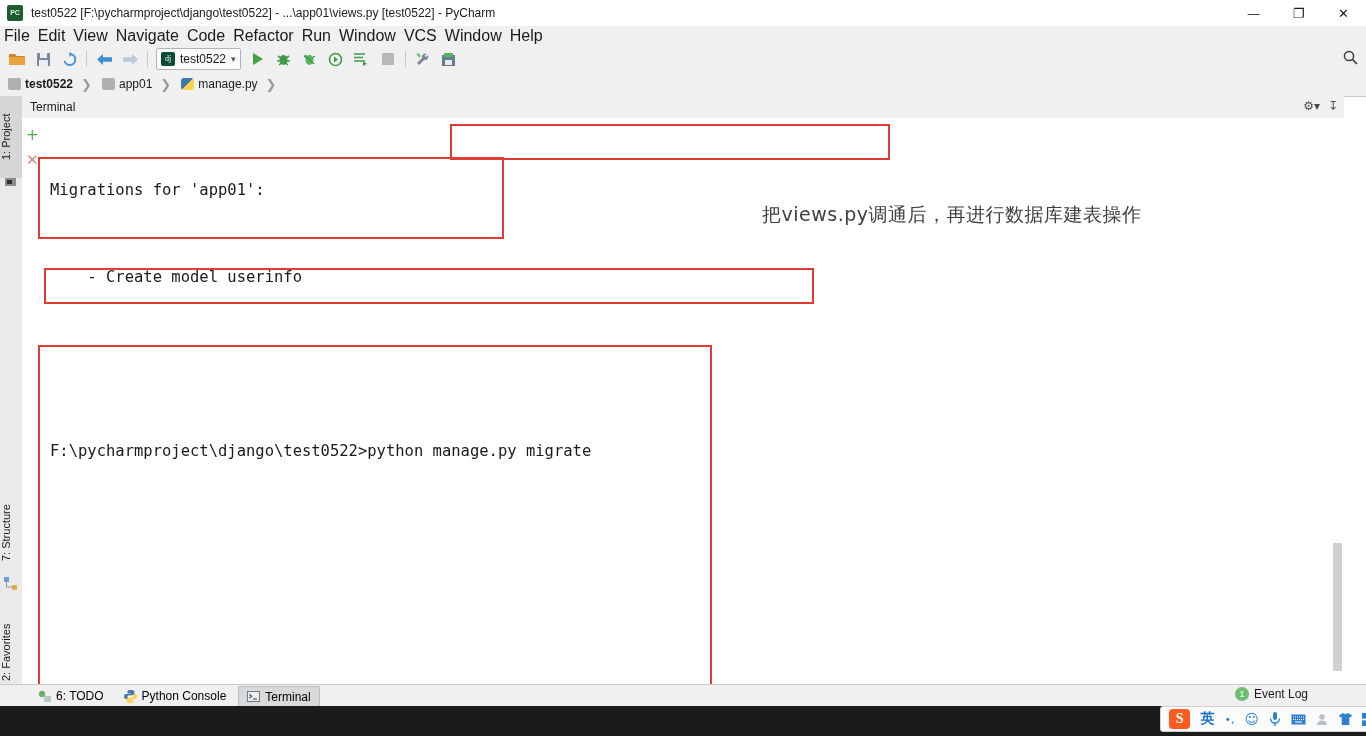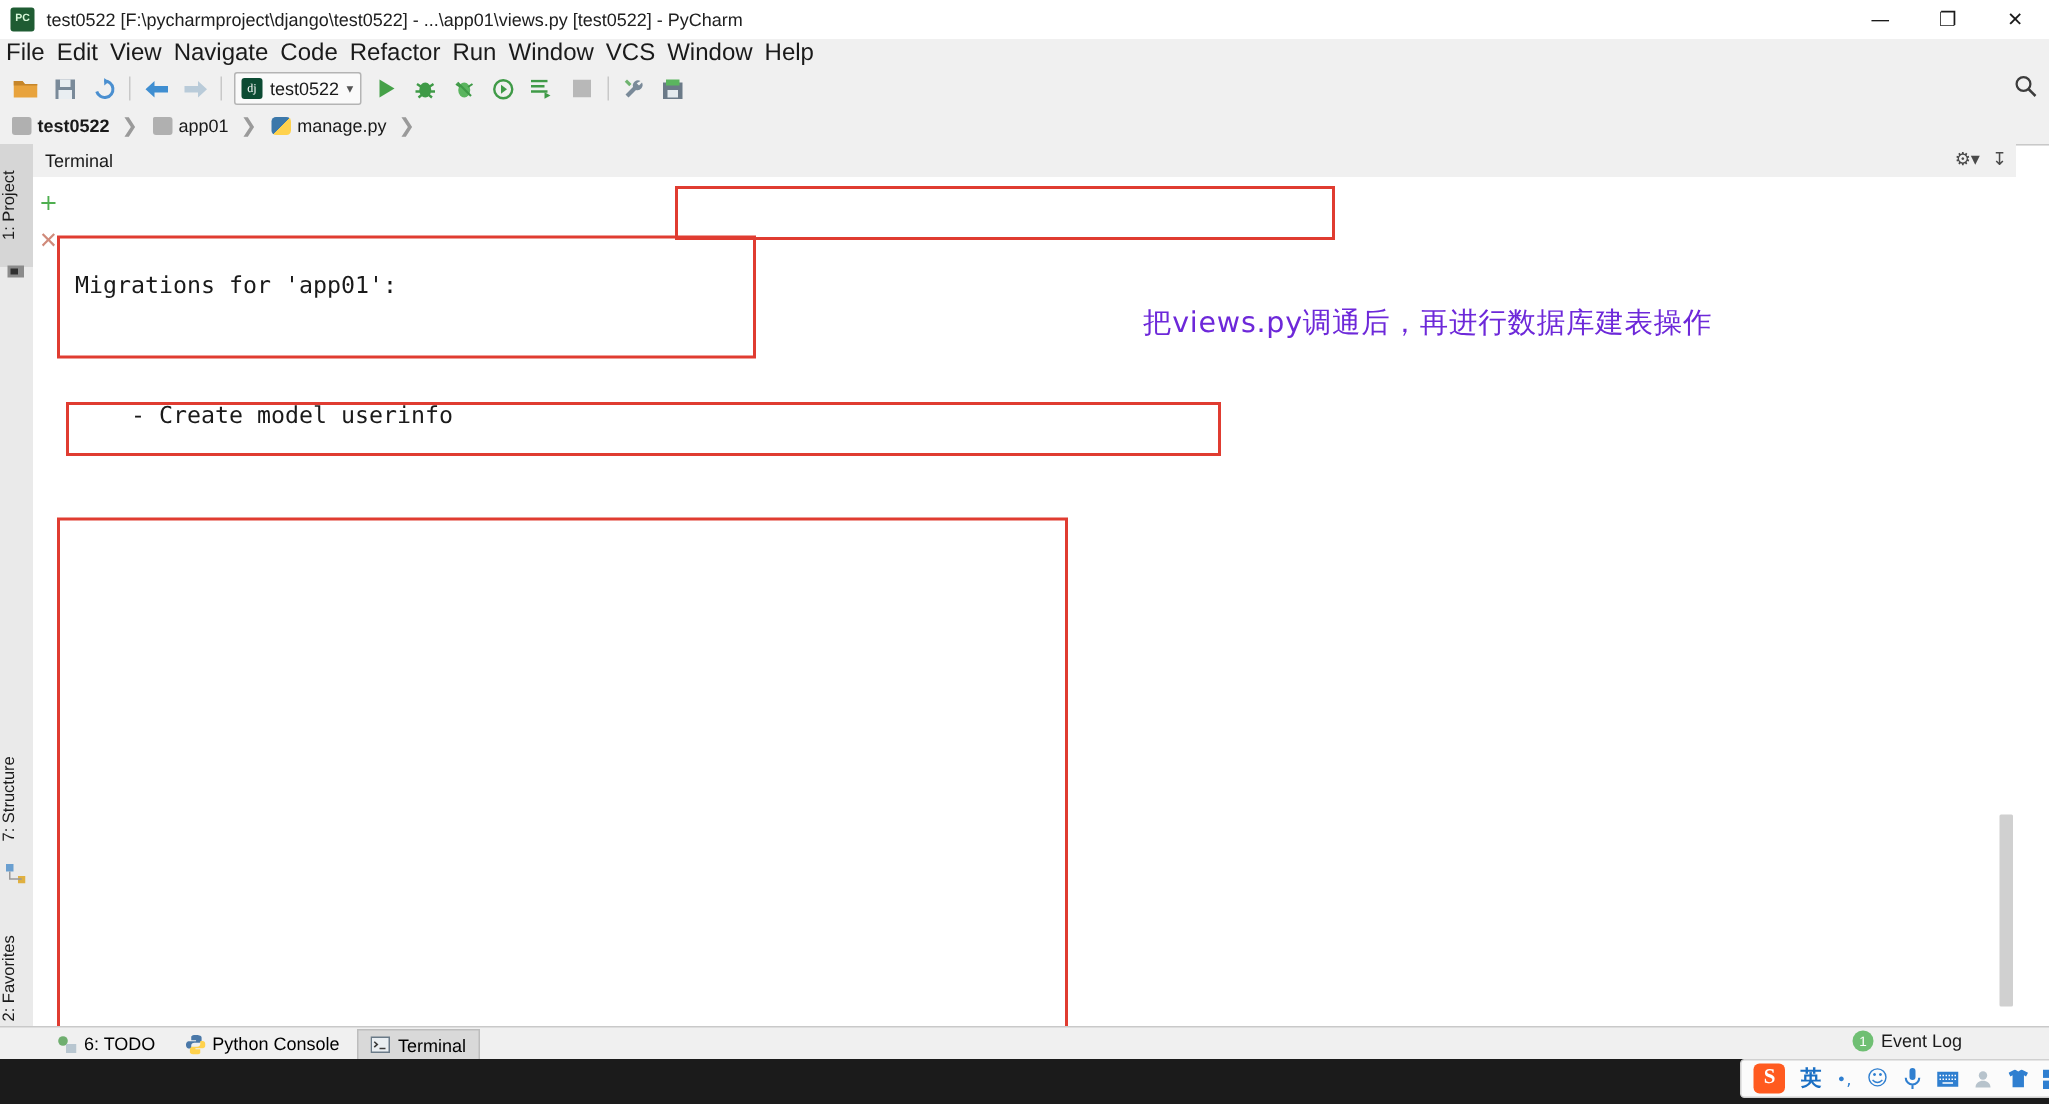--- a/index.html
+++ b/index.html
@@ -165,21 +165,21 @@
     font-family: "DejaVu Sans Mono", monospace;
     font-size: 15.5px; line-height: 29px; color: #1a1a1a;
     white-space: pre;
   }
   .term-line { height: 29px; }
   .blank { height: 29px; }
 
   
   .annot {
     position: absolute; font-family: "DejaVu Sans", sans-serif;
-    font-size: 19px; color: #6d28d9; white-space: nowrap; letter-spacing: 0.5px;
+    font-size: 19px; color: #404040; white-space: nowrap; letter-spacing: 0.5px;
   }
 
   
   .rbox {
     position: absolute; border: 2.5px solid #e03c31; pointer-events: none;
   }
 
   
   .vscroll {
     position: absolute; right: 0; top: 0; width: 13px; height: 566px; background: #ffffff;
@@ -451,20 +451,21 @@
   <div class="term-body">
     <div class="term-gutter">
       <span class="gut-plus">+</span>
       <span class="gut-x">✕</span>
     </div>
 
     <div class="term-text">
       <div class="term-line">Migrations for 'app01':</div>
       <div class="term-line">    - Create model userinfo</div>
       <div class="blank"></div>
+      <div class="term-line">F:\pycharmproject\django\test0522&gt;python manage.py migrate</div>
       
       
       
       
       
       
       
       
       
       

